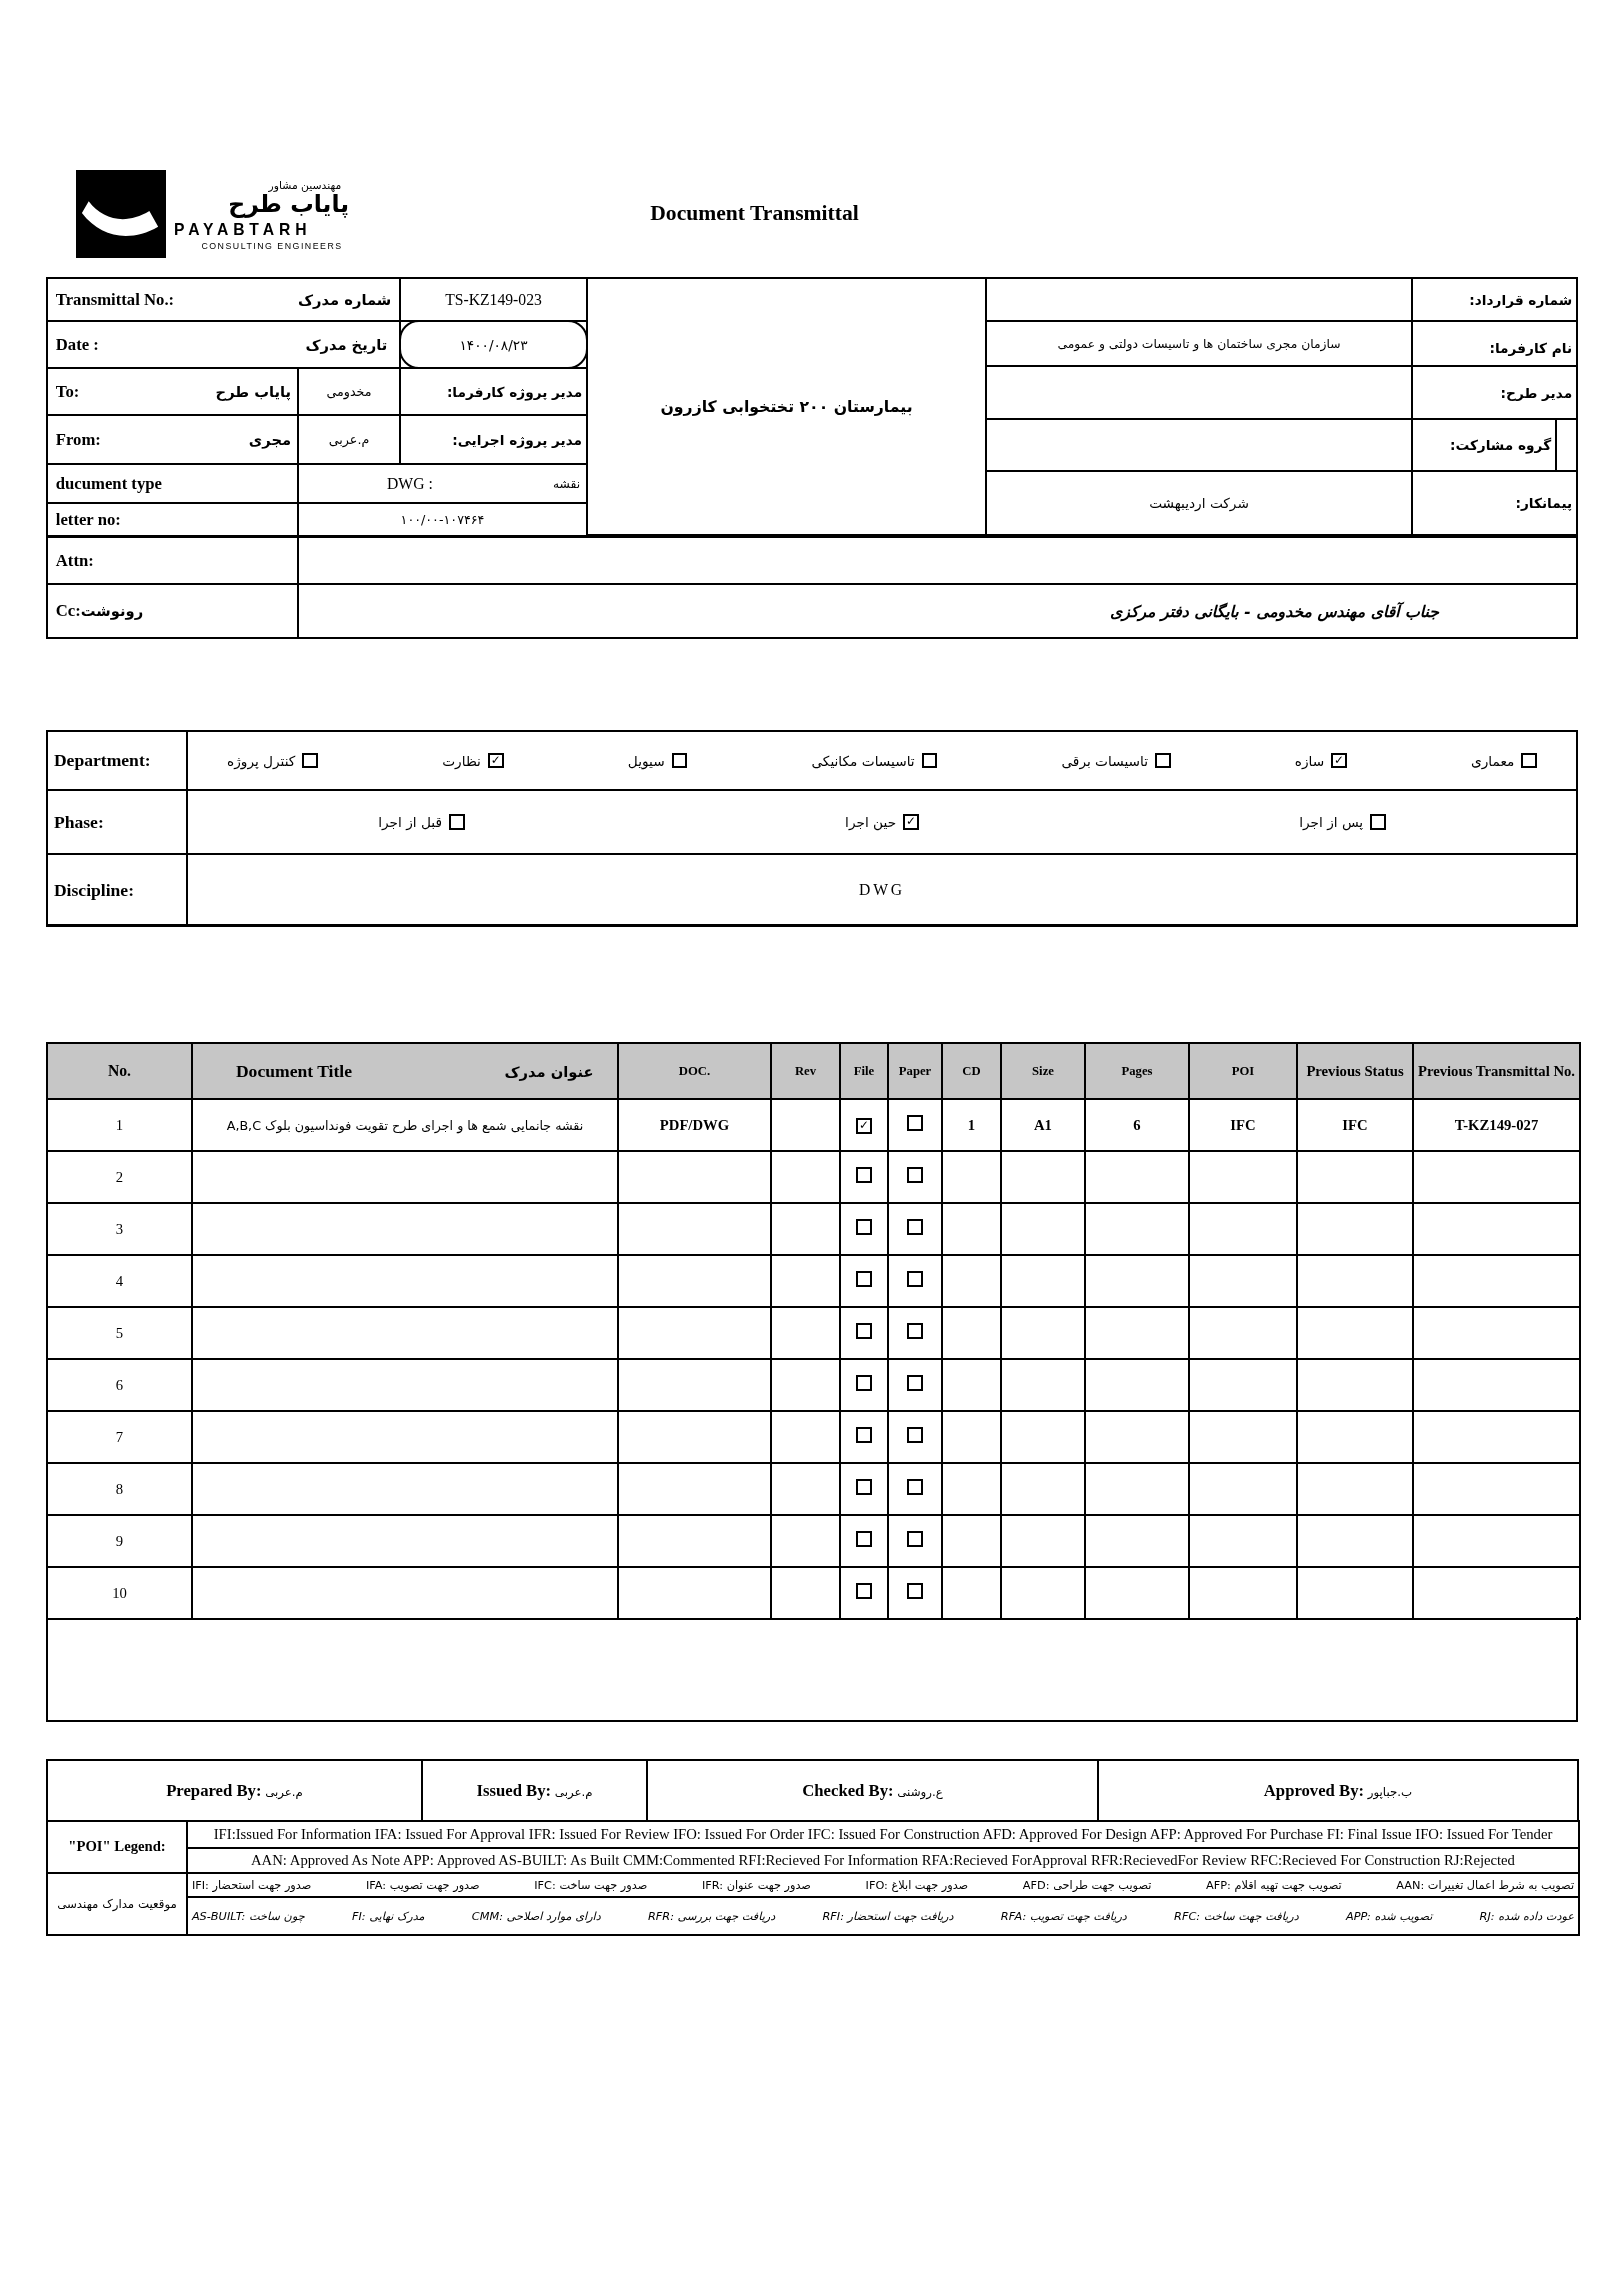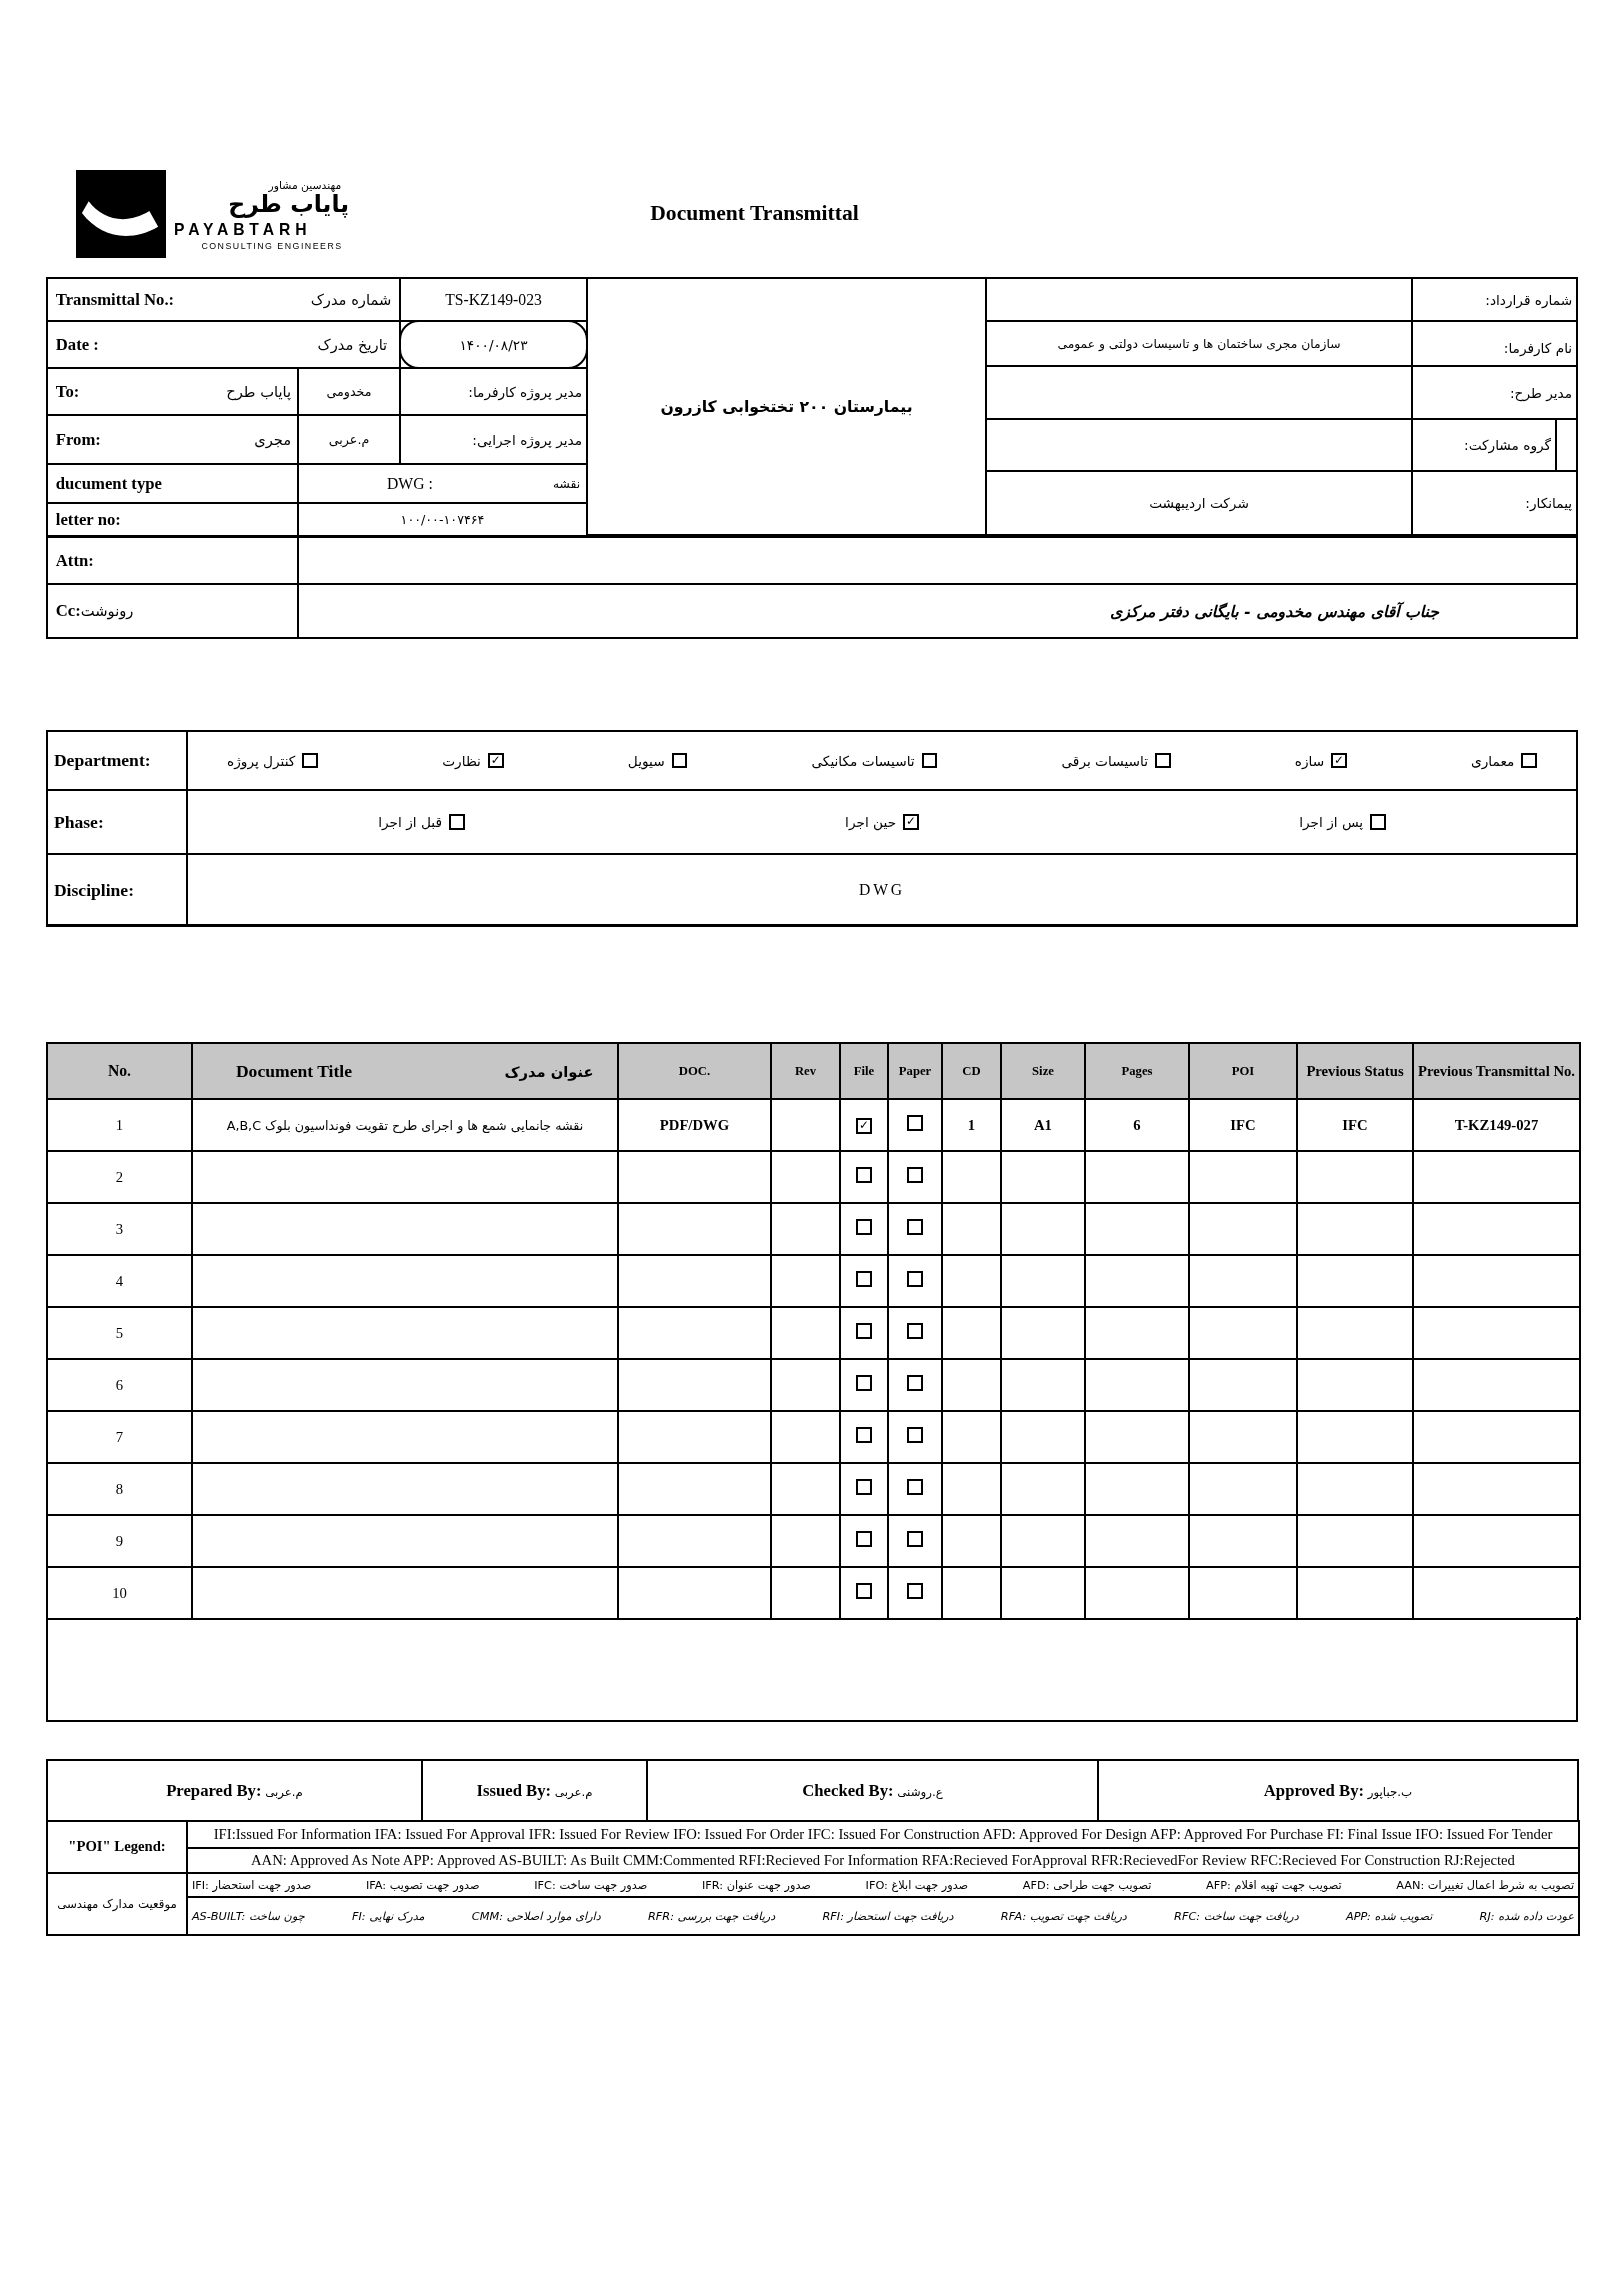--- a/index.html
+++ b/index.html
@@ -4,21 +4,21 @@
 <style>
   html,body{margin:0;padding:0;background:#fff;}
   .page{position:relative;width:1621px;height:2281px;background:#fff;color:#000;
         font-family:"Liberation Serif",serif;}
   .fa{font-family:"DejaVu Sans",sans-serif;}
   .abs{position:absolute;box-sizing:border-box;}
   .cell{position:absolute;box-sizing:border-box;border:2px solid #000;background:#fff;
         display:flex;align-items:center;overflow:hidden;}
   .frame{position:absolute;box-sizing:border-box;border:2.9px solid #000;pointer-events:none;}
   .blb{font-weight:bold;font-size:16.7px;}
-  .fab{font-weight:normal;font-size:14.7px;}
+  .fab{font-weight:bold;font-size:14.7px;}
   .cb{width:15.7px;height:15.7px;border:2px solid #000;background:#fff;display:inline-flex;
       align-items:center;justify-content:center;font-size:11.8px;line-height:1;flex:none;
       font-family:"DejaVu Sans",sans-serif;box-sizing:border-box;}
   .cb.checked::after{content:"\2713";}
   .item{display:inline-flex;align-items:center;gap:6.9px;}
   table.grid{border-collapse:collapse;table-layout:fixed;width:1532px;}
   table.grid td,table.grid th{border:2px solid #000;text-align:center;vertical-align:middle;
       font-size:14.7px;overflow:hidden;padding:0 3.9px;box-sizing:border-box;}
   table.grid th{background:#c6c6c6;font-weight:bold;}
   .twoLine{font-size:12.7px;line-height:1.25;font-weight:bold;}

